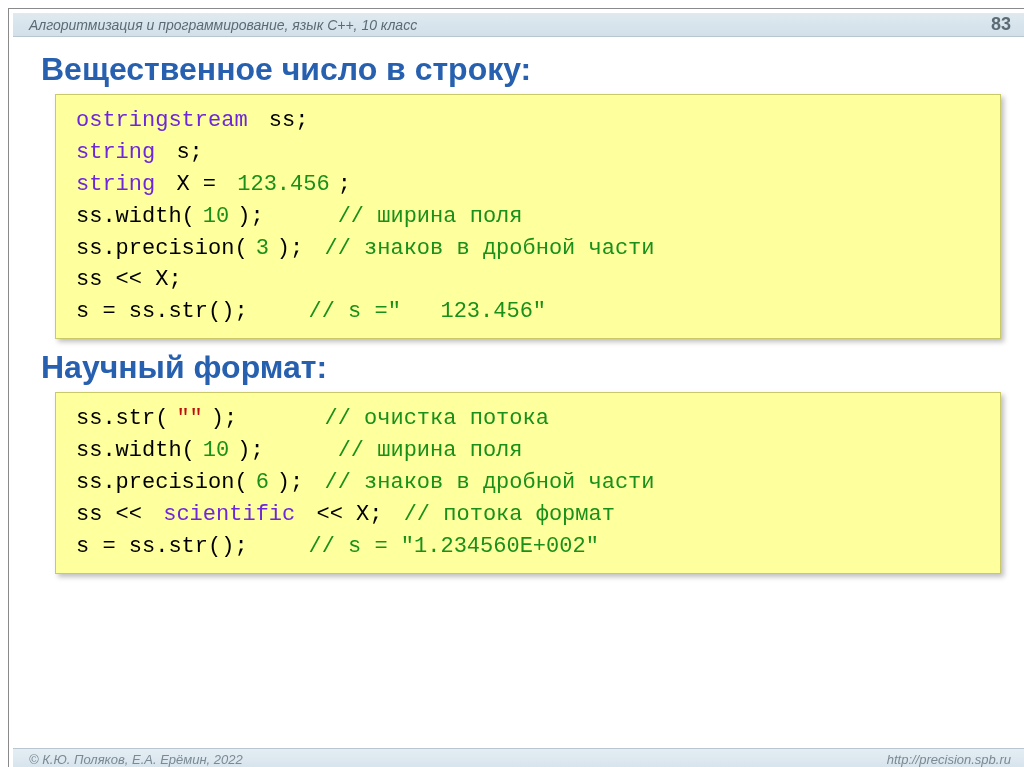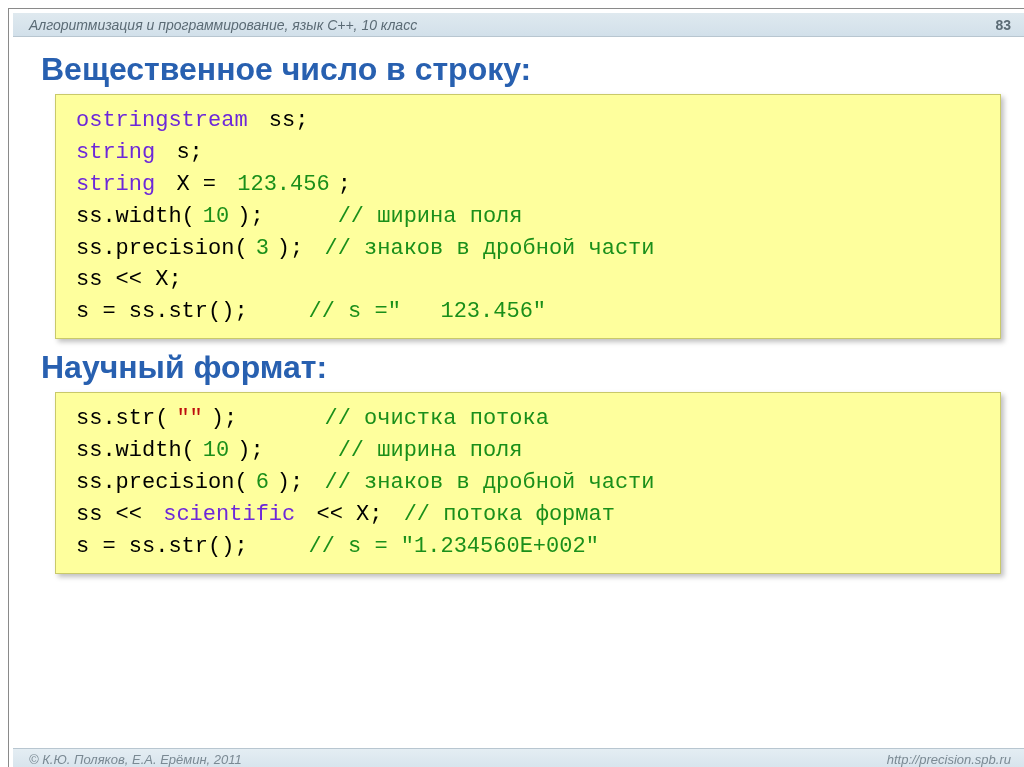--- a/index.html
+++ b/index.html
@@ -15,21 +15,21 @@
     height: 24px;
     display: flex;
     align-items: center;
     justify-content: space-between;
     padding: 0 12px;
     border-bottom: 1px solid #b8c6d0;
     font-style: italic;
     color: #5b6b75;
     font-size: 14px;
   }
-  .header .pnum { font-weight: bold; font-size: 14px; font-style: normal; }
+  .header .pnum { font-weight: bold; font-size: 18px; font-style: normal; }
   .content { padding: 6px 20px 0 28px; height: calc(100% - 24px - 22px); }
   .title {
     font-size: 30px;
     font-weight: bold;
     color: #111;
     padding-bottom: 4px;
     border-bottom: 3px solid #2860b0;
     margin-bottom: 6px;
   }
   .subhead {
@@ -94,15 +94,15 @@
 
   <div class="codeblock"><span>ss.str(</span><span class="str">""</span><span>);      </span><span class="cmt">// очистка потока</span>
 <span>ss.width(</span><span class="num">10</span><span>);     </span><span class="cmt">// ширина поля</span>
 <span>ss.precision(</span><span class="num">6</span><span>); </span><span class="cmt">// знаков в дробной части</span>
 <span>ss &lt;&lt; </span><span class="kw">scientific</span><span> &lt;&lt; X; </span><span class="cmt">// потока формат</span>
 <span>s = ss.str();    </span><span class="cmt">// s = "1.234560E+002"</span></div>
 
 </div>
 
 <div class="footer">
-  <span>© К.Ю. Поляков, Е.А. Ерёмин, 2011</span>
+  <span>© К.Ю. Поляков, Е.А. Ерёмин, 2022</span>
   <span>http://precision.spb.ru</span>
 </div>
 
 </body></html>

